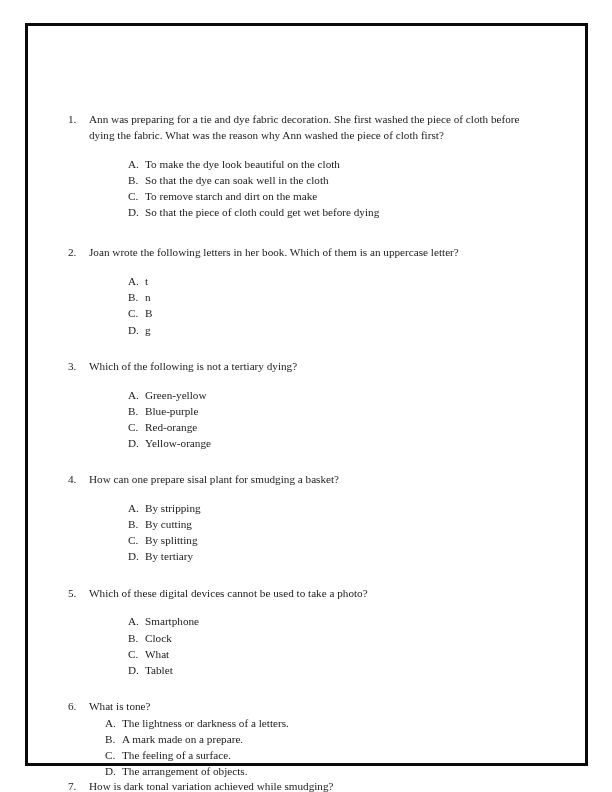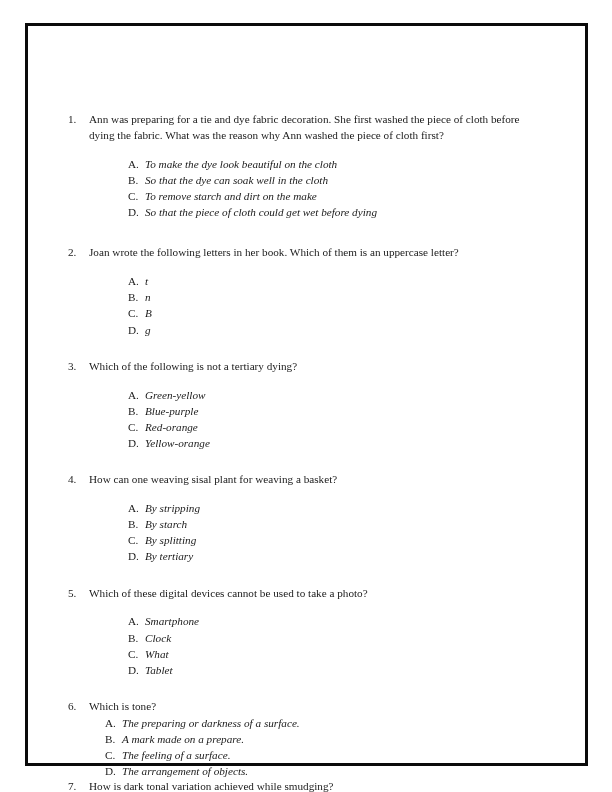--- a/index.html
+++ b/index.html
@@ -65,21 +65,20 @@
     color: #1a1a1a;
     font-size: 11.2px;
     line-height: 1.44;
   }
   .opt-letter {
     width: 17px;
     flex: 0 0 17px;
   }
   .opt-text {
     flex: 1 1 auto;
-    font-style: italic;
   }
   .gap-lg { height: 25px; }
   .gap-md { height: 21px; }
   .gap-none { height: 0px; }
 </style>
 </head>
 <body>
 
 <div class="page">
   <div class="page-border"></div>
@@ -163,30 +162,30 @@
           <span class="opt-text">Yellow-orange</span>
         </div>
       </div>
     </div>
 
     <div class="gap-md"></div>
 
     <div class="question-block">
       <div class="q-row">
         <span class="q-num">4.</span>
-        <span class="q-text">How can one weaving sisal plant for weaving a basket?</span>
+        <span class="q-text">How can one prepare sisal plant for smudging a basket?</span>
       </div>
       <div class="options">
         <div class="opt-row">
           <span class="opt-letter">A.</span>
           <span class="opt-text">By stripping</span>
         </div>
         <div class="opt-row">
           <span class="opt-letter">B.</span>
-          <span class="opt-text">By starch</span>
+          <span class="opt-text">By cutting</span>
         </div>
         <div class="opt-row">
           <span class="opt-letter">C.</span>
           <span class="opt-text">By splitting</span>
         </div>
         <div class="opt-row">
           <span class="opt-letter">D.</span>
           <span class="opt-text">By tertiary</span>
         </div>
       </div>
@@ -217,26 +216,26 @@
           <span class="opt-text">Tablet</span>
         </div>
       </div>
     </div>
 
     <div class="gap-md"></div>
 
     <div class="question-block">
       <div class="q-row">
         <span class="q-num">6.</span>
-        <span class="q-text">Which is tone?</span>
+        <span class="q-text">What is tone?</span>
       </div>
       <div class="options tight">
         <div class="opt-row">
           <span class="opt-letter">A.</span>
-          <span class="opt-text">The preparing or darkness of a surface.</span>
+          <span class="opt-text">The lightness or darkness of a letters.</span>
         </div>
         <div class="opt-row">
           <span class="opt-letter">B.</span>
           <span class="opt-text">A mark made on a prepare.</span>
         </div>
         <div class="opt-row">
           <span class="opt-letter">C.</span>
           <span class="opt-text">The feeling of a surface.</span>
         </div>
         <div class="opt-row">

